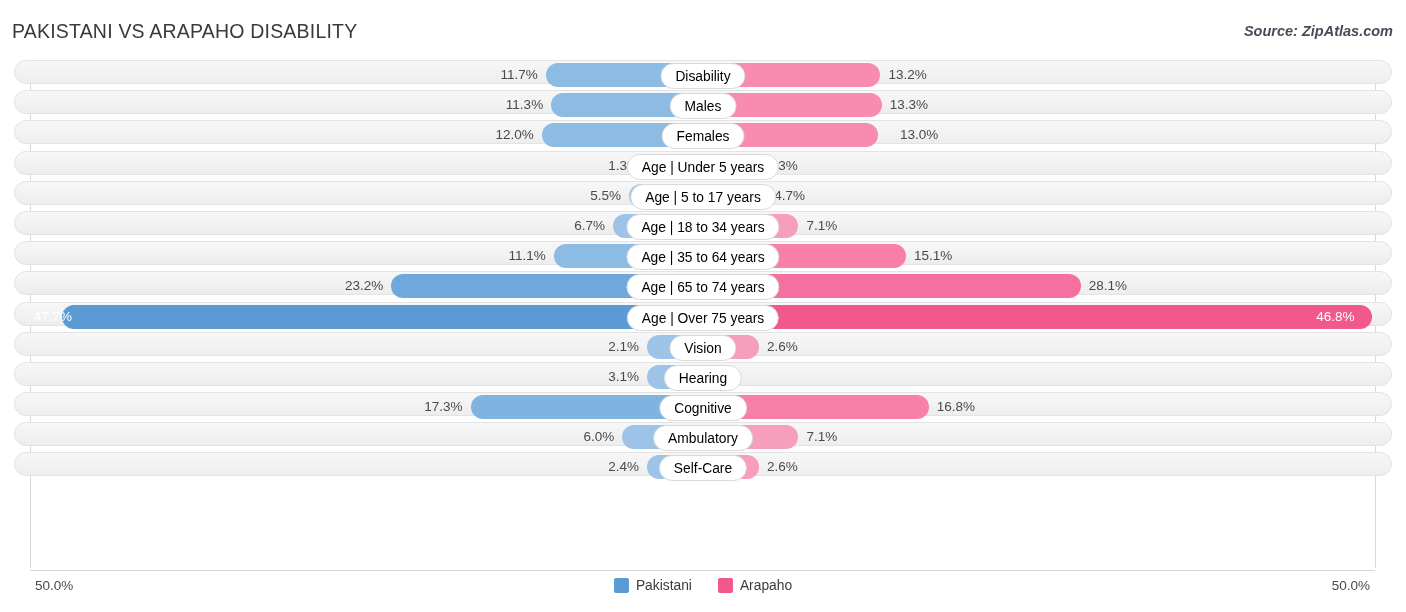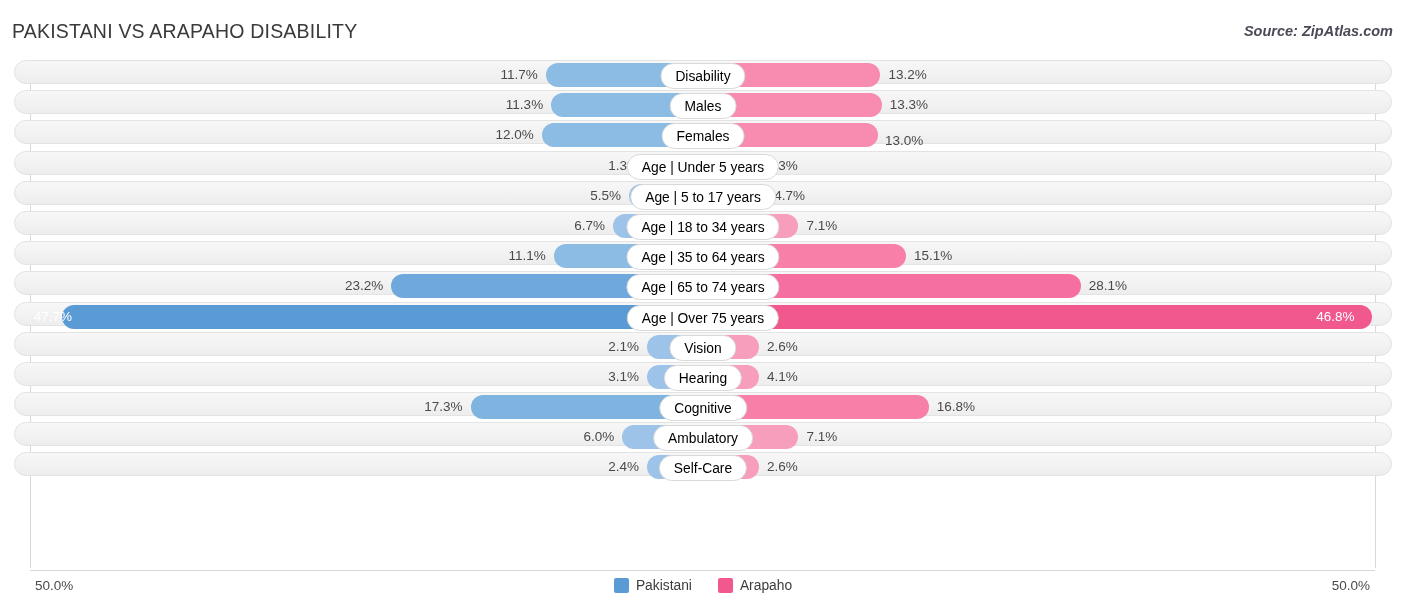--- a/index.html
+++ b/index.html
@@ -225,21 +225,21 @@
           </div>
           <div class="cat">Males</div>
         </div>
         <div class="row">
           <div class="half half-left">
             <div class="bar bar-left" style="width: 161.28px; background: rgb(140, 187, 228);"></div>
             <div class="val val-left" style="right: 169.28px; margin-left: 44px;">12.0%</div>
           </div>
           <div class="half half-right">
             <div class="bar bar-right" style="width: 174.72px; background: rgb(247, 140, 176);"></div>
-            <div class="val val-right" style="left: 182px; margin-top: 6px;">13.0%</div>
+            <div class="val val-right" style="left: 197px;">13.0%</div>
           </div>
           <div class="cat">Females</div>
         </div>
         <div class="row">
           <div class="half half-left">
             <div class="bar bar-left" style="width: 56px; background: rgb(157, 195, 232);"></div>
             <div class="val val-left" style="right: 64px;">1.3%</div>
           </div>
           <div class="half half-right">
             <div class="bar bar-right" style="width: 56px; background: rgb(247, 158, 188);"></div>
@@ -310,24 +310,20 @@
           <div class="half half-right">
             <div class="bar bar-right" style="width: 56px; background: rgb(247, 158, 188);"></div>
             <div class="val val-right" style="left: 64px;">2.6%</div>
           </div>
           <div class="cat">Vision</div>
         </div>
         <div class="row">
           <div class="half half-left">
             <div class="bar bar-left" style="width: 56px; background: rgb(157, 195, 232);"></div>
             <div class="val val-left" style="right: 64px; margin-left: 29px;">3.1%</div>
-          </div>
-          <div class="half half-right">
-            <div class="bar bar-right" style="width: 56px; background: rgb(247, 158, 188);"></div>
-            <div class="val val-right" style="left: 64px;">4.1%</div>
           </div>
           <div class="cat">Hearing</div>
         </div>
         <div class="row">
           <div class="half half-left">
             <div class="bar bar-left" style="width: 232.512px; background: rgb(127, 179, 224);"></div>
             <div class="val val-left" style="right: 240.512px;">17.3%</div>
           </div>
           <div class="half half-right">
             <div class="bar bar-right" style="width: 225.792px; background: rgb(247, 127, 168);"></div>

